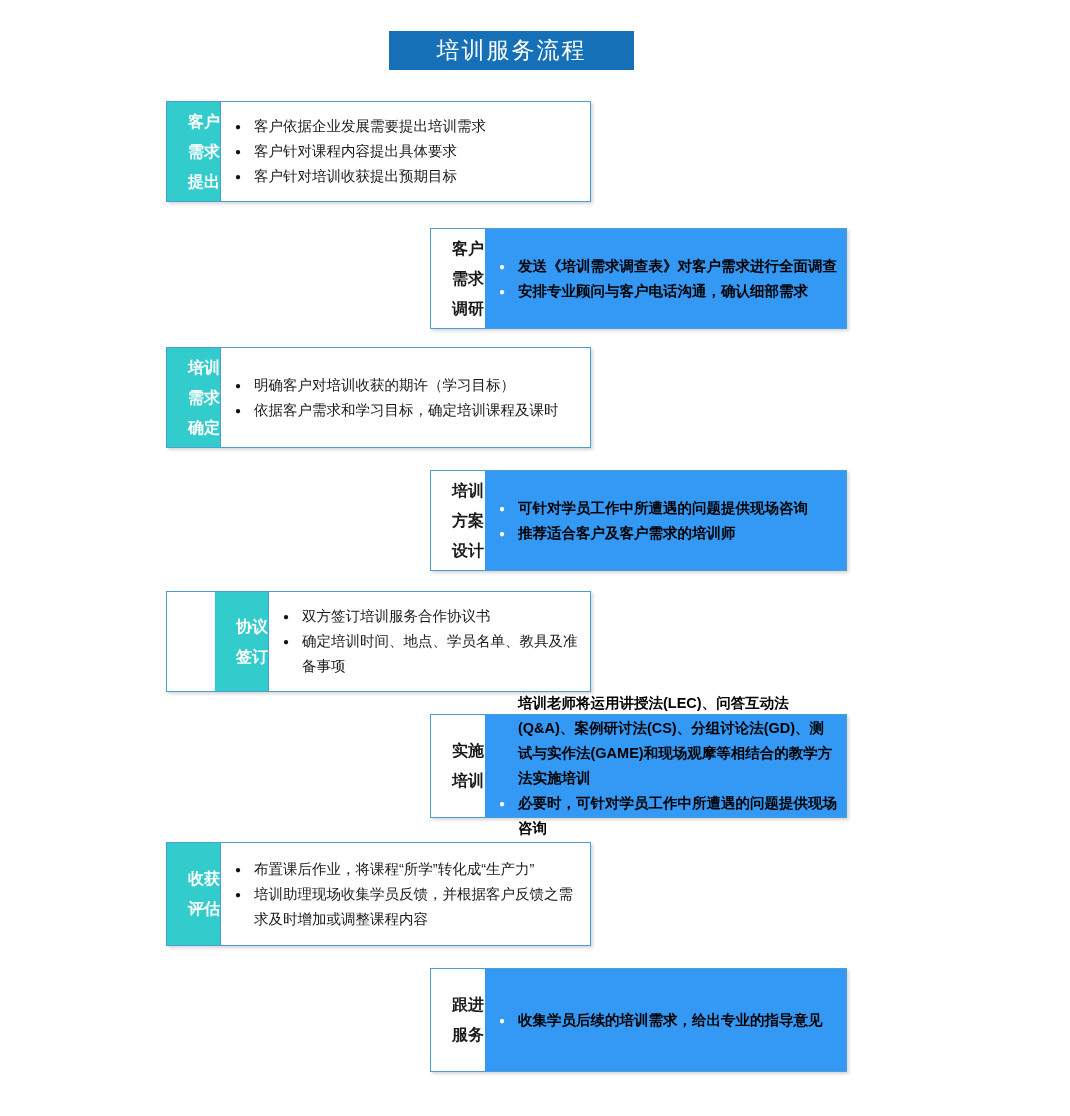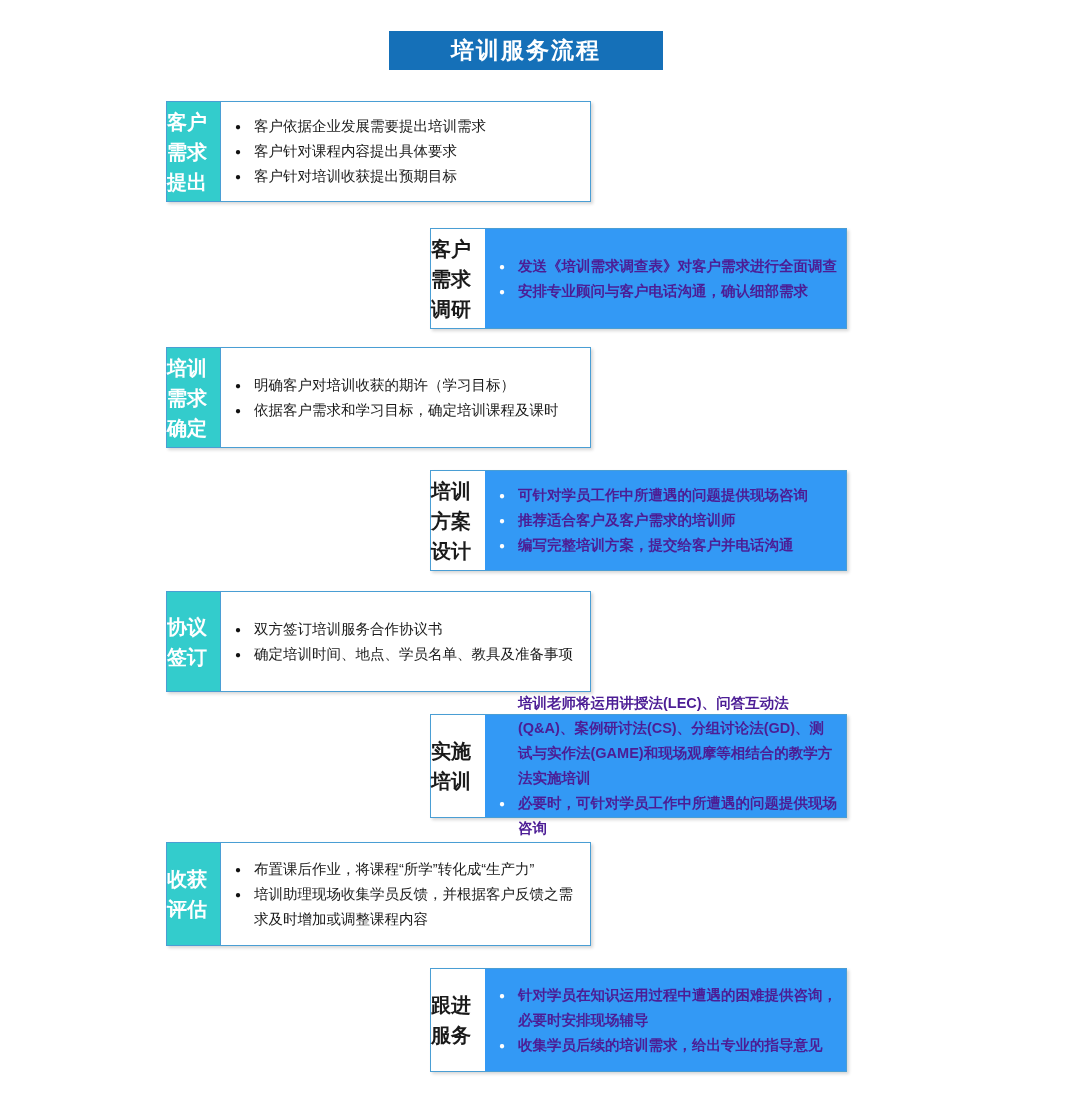--- a/index.html
+++ b/index.html
@@ -13,26 +13,26 @@
     font-family: "Liberation Sans", "DejaVu Sans", sans-serif;
     position: relative;
     overflow: hidden;
   }
 
   
   #title-banner {
     position: absolute;
     left: 389px;
     top: 31px;
-    width: 274px;
+    width: 245px;
     height: 39px;
     background: #1570b8;
     color: #ffffff;
     font-size: 23px;
-    font-weight: bold;
+    font-weight: normal;
     letter-spacing: 2px;
     display: flex;
     align-items: center;
     justify-content: center;
     box-sizing: border-box;
   }
 
   
   .step {
     position: absolute;
@@ -63,36 +63,36 @@
     background: #3399f5;
     border: 1px solid #4a9ed4;
     box-shadow: 2px 2px 3px rgba(0,0,0,0.16);
   }
   .step.blue .label {
     background: #ffffff;
     color: #1a1a1a;
     border-right: 1px solid #ffffff;
   }
   .step.blue .bullets {
-    color: #4c1d95;
+    color: #000000;
     border-radius: 14px;
   }
   .step.blue .bullets li::before {
     color: #ffffff;
   }
 
   
   .label {
     width: 54px;
     flex: 0 0 54px;
     display: flex;
     flex-direction: column;
-    align-items: flex-start;
+    align-items: flex-end;
     justify-content: center;
-    font-size: 20px;
+    font-size: 16px;
     font-weight: bold;
     line-height: 30px;
     box-sizing: border-box;
   }
   .label span { display: block; white-space: nowrap; }
 
   
   .bullets {
     flex: 1 1 auto;
     margin: 0;
@@ -120,21 +120,21 @@
     font-size: 10px;
     line-height: 25px;
   }
   .step.blue .bullets li { font-weight: bold; }
 
   
   #step-1 { left: 166px; top: 101px; width: 425px; height: 101px; }
   #step-2 { left: 430px; top: 228px; width: 417px; height: 101px; }
   #step-3 { left: 166px; top: 347px; width: 425px; height: 101px; }
   #step-4 { left: 430px; top: 470px; width: 417px; height: 101px; }
-  #step-5 { left: 166px; top: 591px; width: 425px; height: 101px; }
+  #step-5 { left: 166px; top: 591px; width: 425px; height: 101px; padding-left: 48px; }
   #step-6 { left: 430px; top: 714px; width: 417px; height: 104px; }
   #step-7 { left: 166px; top: 842px; width: 425px; height: 104px; }
   #step-8 { left: 430px; top: 968px; width: 417px; height: 104px; }
 </style>
 </head>
 <body>
 
 <div id="title-banner">培训服务流程</div>
 
 <div class="step teal" id="step-1">
@@ -176,21 +176,20 @@
 
 <div class="step blue" id="step-4">
   <div class="label">
     <span>培训</span>
     <span>方案</span>
     <span>设计</span>
   </div>
   <ul class="bullets">
     <li>可针对学员工作中所遭遇的问题提供现场咨询</li>
     <li>推荐适合客户及客户需求的培训师</li>
-    <li>编写完整培训方案，提交给客户并电话沟通</li>
   </ul>
 </div>
 
 <div class="step teal" id="step-5">
   <div class="label">
     <span>协议</span>
     <span>签订</span>
   </div>
   <ul class="bullets">
     <li>双方签订培训服务合作协议书</li>
@@ -219,16 +218,15 @@
     <li>培训助理现场收集学员反馈，并根据客户反馈之需求及时增加或调整课程内容</li>
   </ul>
 </div>
 
 <div class="step blue" id="step-8">
   <div class="label">
     <span>跟进</span>
     <span>服务</span>
   </div>
   <ul class="bullets">
-    <li>针对学员在知识运用过程中遭遇的困难提供咨询，必要时安排现场辅导</li>
     <li>收集学员后续的培训需求，给出专业的指导意见</li>
   </ul>
 </div>
 
 </body></html>

